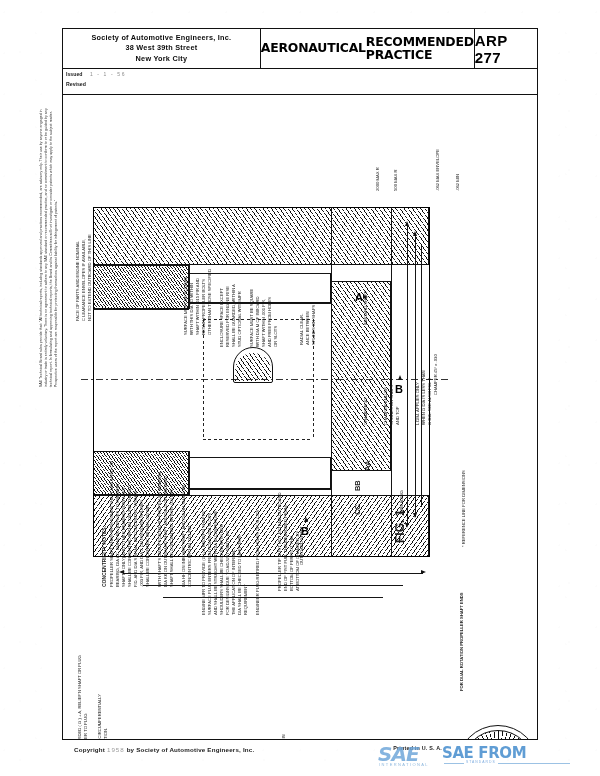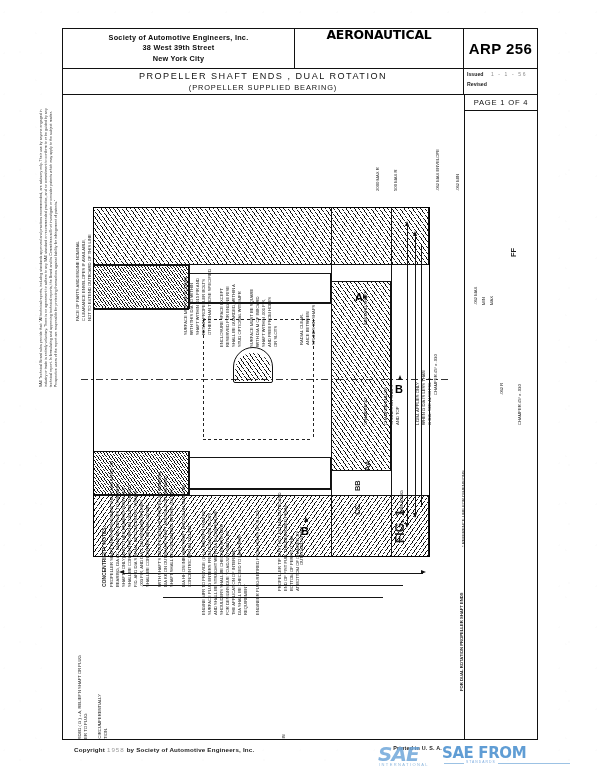--- a/index.html
+++ b/index.html
@@ -38,21 +38,21 @@
   
   .hdr{display:flex;height:40px;border-bottom:1.6px solid #111;box-sizing:border-box;}
   .hdr-org{
     width:232px;border-right:1.6px solid #111;box-sizing:border-box;
     display:flex;flex-direction:column;align-items:center;justify-content:center;
     font-size:7.3px;font-weight:bold;color:#0c0c0c;line-height:1.45;
     letter-spacing:0.25px;
   }
   .hdr-title{
     flex:1;border-right:1.6px solid #111;box-sizing:border-box;
-    display:flex;flex-direction:column;align-items:center;justify-content:space-between;
+    display:flex;flex-direction:row;align-items:center;justify-content:center;
     font-family:"DejaVu Sans",sans-serif;
     font-size:12.4px;font-weight:bold;color:#000;line-height:1.04;
     letter-spacing:-0.2px;
   }
   .hdr-title .l2{font-size:12.4px;}
   .hdr-code{
     width:73px;box-sizing:border-box;
     display:flex;align-items:center;justify-content:center;
     font-size:15px;font-weight:bold;color:#000;letter-spacing:0.4px;
   }
@@ -193,29 +193,26 @@
 <div class="frame">
 
   <div class="hdr">
     <div class="hdr-org">
       <div>Society of Automotive Engineers, Inc.</div>
       <div>38 West 39th Street</div>
       <div>New York City</div>
     </div>
     <div class="hdr-title">
       <div>AERONAUTICAL</div>
+      <div class="l2">RECOMMENDED PRACTICE</div>
     </div>
-    <div class="hdr-code">ARP 256</div>
+    <div class="hdr-code">ARP 277</div>
   </div>
 
   <div class="sub">
-    <div class="sub-main">
-      <div class="s1">PROPELLER SHAFT ENDS , DUAL ROTATION</div>
-      <div class="s2">(PROPELLER SUPPLIED BEARING)</div>
-    </div>
     <div class="sub-rev">
       <div>Issued</div>
       <div>Revised</div>
       <div class="dt dt1">1 - 1 - 56</div>
     </div>
   </div>
 
   <div class="body">
 
     <div class="canvas">
@@ -381,30 +378,20 @@
         <div class="circ" style="left:7px;top:7px;width:72px;height:72px;border:1px solid #111;background:repeating-conic-gradient(from 0deg,#111 0deg 1.4deg,transparent 1.4deg 7.2deg);"></div>
 
       </div>
 
       <div class="vt sz4 b" style="left:396px;top:596px;">FOR DUAL ROTATION PROPELLER SHAFT ENDS</div>
 
       <div class="ln hl" style="left:392px;top:586px;width:0px;"></div>
 
     </div>
 
-    <div class="rail">
-      <div class="pageof">PAGE 1 OF 4</div>
-
-      <div class="vt sz4" style="left:8px;top:210px;">.062 MAX</div>
-      <div class="vt sz4" style="left:16px;top:210px;">MIN</div>
-      <div class="vt sz4" style="left:24px;top:210px;">MAX</div>
-      <div class="vt sz7 b" style="left:44px;top:162px;">FF</div>
-      <div class="vt sz4" style="left:34px;top:300px;">.062 R</div>
-      <div class="vt sz4" style="left:52px;top:330px;">CHAMFER 45° x .030</div>
-    </div>
 
   </div>
 </div>
 
 <div class="footer">
   <div class="copy">
     <span>Copyright</span>
     <span class="yr">1958</span>
     <span>by Society of Automotive Engineers, Inc.</span>
   </div>

